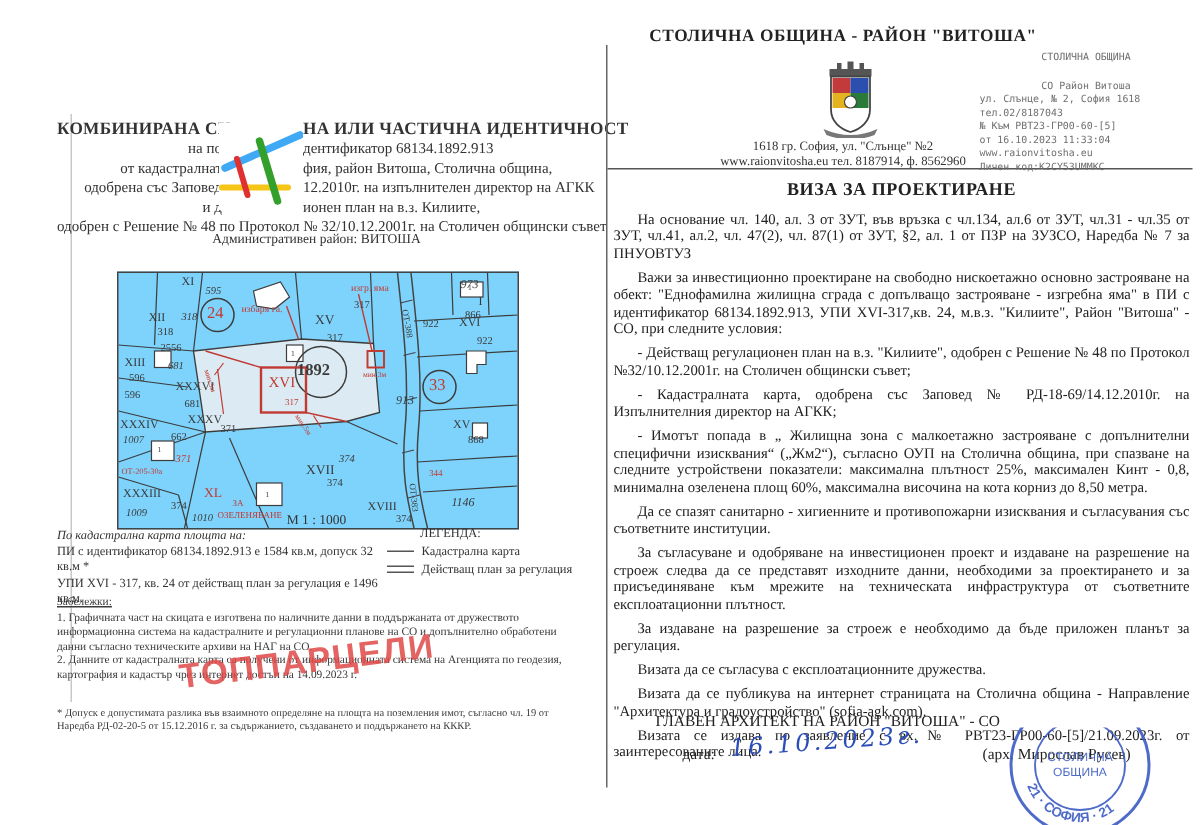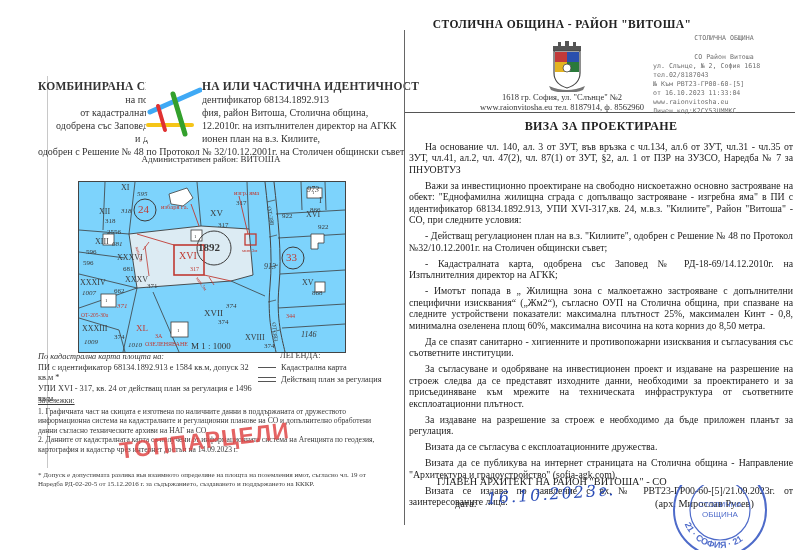--- a/index.html
+++ b/index.html
@@ -180,21 +180,21 @@
       <span class="ml" style="left: 20px; top: 26px; font-size: 8px;">XII</span>
       <span class="ml i" style="left: 42px; top: 26px;">318</span>
       <span class="ml" style="left: 26px; top: 36px;">318</span>
       <span class="ml" style="left: 28px; top: 47px;">2556</span>
       <span class="ml" style="left: 203px; top: 31px;">922</span>
       <span class="ml" style="left: 227px; top: 29px; font-size: 8px;">XVI</span>
       <span class="ml" style="left: 239px; top: 42px;">922</span>
       <span class="ml" style="left: 131px; top: 27px; font-size: 9px;">XV</span>
       <span class="ml" style="left: 139px; top: 40px;">317</span>
       <span class="ml" style="left: 157px; top: 18px;">317</span>
-      <span class="ml" style="left: 16px; top: 56px; font-size: 8px;">XIII</span>
+      <span class="ml" style="left: 4px; top: 56px; font-size: 8px;">XIII</span>
       <span class="ml" style="left: 7px; top: 67px;">596</span>
       <span class="ml i" style="left: 33px; top: 59px;">681</span>
       <span class="ml" style="left: 38px; top: 72px; font-size: 8px;">XXXVI</span>
       <span class="ml" style="left: 44px; top: 84px;">681</span>
       <span class="ml" style="left: 4px; top: 78px;">596</span>
       <span class="ml" style="left: 46px; top: 94px; font-size: 8px;">XXXV</span>
       <span class="ml" style="left: 68px; top: 101px;">371</span>
       <span class="ml" style="left: 1px; top: 97px; font-size: 8px;">XXXIV</span>
       <span class="ml i" style="left: 3px; top: 108px;">1007</span>
       <span class="ml" style="left: 35px; top: 106px;">662</span>

